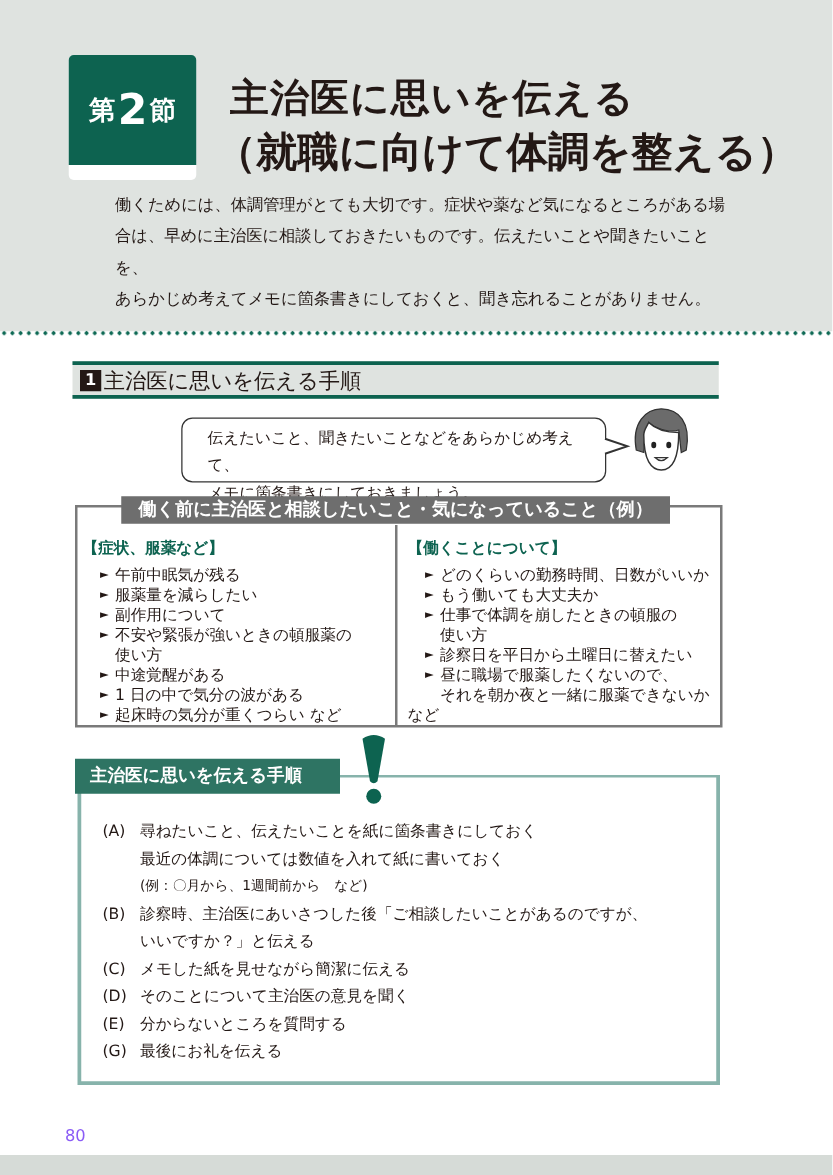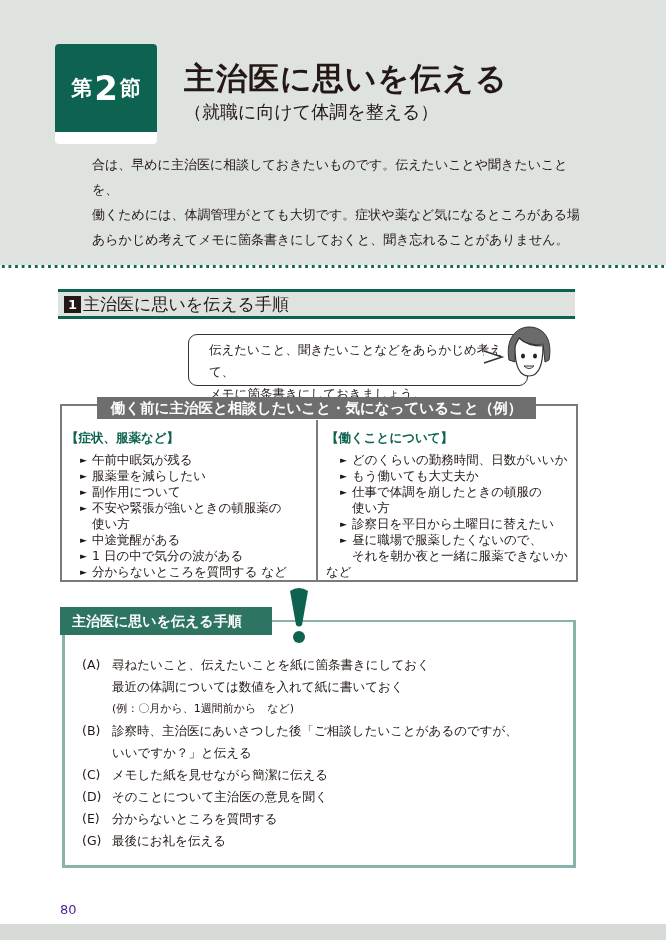--- a/index.html
+++ b/index.html
@@ -28,22 +28,22 @@
     display: flex; align-items: center; justify-content: center;
     color: #fff; font-weight: bold;
   }
   .badge-kanji { font-size: 21px; }
   .badge-num { font-size: 34px; margin: 0 2px; }
   .title-main {
     position: absolute; left: 176px; top: 58px;
     font-size: 31px; font-weight: bold; letter-spacing: 1px; color: #231815; margin-left: 8px;
   }
   .title-sub {
-    position: absolute; left: 184px; top: 100px;
-    font-size: 18px; font-weight: normal; color: #231815;
+    position: absolute; left: 172px; top: 100px;
+    font-size: 33px; font-weight: bold; color: #231815;
   }
   .intro {
     position: absolute; left: 92px; top: 152px; width: 500px;
     font-size: 13px; line-height: 25px;
   }
   .intro p { margin: 0; }
 
   .h1-bar {
     position: absolute; left: 58px; top: 289px; width: 517px; height: 30px;
     background: #dfe3e0;
@@ -53,21 +53,21 @@
   .h1-num {
     display: inline-block; width: 17px; height: 17px; background: #231815; color: #fff;
     font-size: 13px; font-weight: bold; text-align: center; line-height: 17px;
     margin-left: 6px; margin-right: 2px;
   }
   .h1-text { font-size: 17px; }
 
   .speech {
     position: absolute; left: 145px; top: 334px; width: 340px; height: 52px;
     border: 1.5px solid #333; border-radius: 9px; box-sizing: border-box;
-    padding: 4px 0 0 20px; font-size: 12.5px; line-height: 22px; background: #fff; margin-left: 43px;
+    padding: 4px 0 0 20px; font-size: 12.5px; line-height: 22px; background: #fff;
   }
   .speech-tail { position: absolute; left: 483px; top: 348px; }
   .avatar { position: absolute; left: 503px; top: 324px; width: 52px; height: 56px; }
 
   .consult-box {
     position: absolute; left: 60px; top: 404px; width: 518px; height: 178px;
     border: 2px solid #7a7a7a; box-sizing: border-box; background: #fff;
   }
   .consult-title {
     position: absolute; left: 97px; top: 397px; width: 439px; height: 22px;
@@ -102,21 +102,21 @@
   .exclaim { position: absolute; left: 287px; top: 587px; }
   .proc-list {
     position: absolute; left: 78px; top: 650px; font-size: 12.5px; line-height: 22px;
     margin: 4px; padding: 0; list-style: none;
   }
   .proc-list .lbl { display: inline-block; width: 30px; }
   .proc-list .indent { padding-left: 30px; }
   .proc-list .small { font-size: 11px; }
 
   .page-number {
-    position: absolute; left: 52px; top: 902px; font-size: 13px; color: #4c1d95; margin-left: 8px;
+    position: absolute; left: 52px; top: 902px; font-size: 13px; color: #8b5cf6;
   }
   .bottom-band {
     position: absolute; left: 0; top: 924px; width: 666px; height: 16px; background: #d6dbd7;
   }
 </style>
 </head>
 <body>
 
 <div class="top-band"></div>
 <div class="dotted-rule"></div>
@@ -126,22 +126,22 @@
     <span class="badge-kanji">第</span>
     <span class="badge-num">2</span>
     <span class="badge-kanji">節</span>
   </div>
 </div>
 
 <div class="title-main">主治医に思いを伝える</div>
 <div class="title-sub">（就職に向けて体調を整える）</div>
 
 <div class="intro">
+  <p>働くためには、体調管理がとても大切です。症状や薬など気になるところがある場</p>
   <p>合は、早めに主治医に相談しておきたいものです。伝えたいことや聞きたいことを、</p>
-  <p>働くためには、体調管理がとても大切です。症状や薬など気になるところがある場</p>
   <p>あらかじめ考えてメモに箇条書きにしておくと、聞き忘れることがありません。</p>
 </div>
 
 <div class="h1-bar">
   <span class="h1-num">1</span>
   <span class="h1-text">主治医に思いを伝える手順</span>
 </div>
 
 <div class="speech">
   <div>伝えたいこと、聞きたいことなどをあらかじめ考えて、</div>
@@ -164,21 +164,21 @@
 
 <div class="col-head" style="left:66px;top:430px;">【症状、服薬など】</div>
 <ul class="col-list" style="left:80px;top:452px;">
   <li><span class="bullet">►</span><span>午前中眠気が残る</span></li>
   <li><span class="bullet">►</span><span>服薬量を減らしたい</span></li>
   <li><span class="bullet">►</span><span>副作用について</span></li>
   <li><span class="bullet">►</span><span>不安や緊張が強いときの頓服薬の</span></li>
   <li class="cont"><span>使い方</span></li>
   <li><span class="bullet">►</span><span>中途覚醒がある</span></li>
   <li><span class="bullet">►</span><span>1 日の中で気分の波がある</span></li>
-  <li><span class="bullet">►</span><span>分からないところを質問する など</span></li>
+  <li><span class="bullet">►</span><span>起床時の気分が重くつらい など</span></li>
 </ul>
 
 <div class="col-head" style="left:326px;top:430px;font-family:Liberation Serif, serif;">【働くことについて】</div>
 <ul class="col-list" style="left:340px;top:452px;">
   <li><span class="bullet">►</span><span>どのくらいの勤務時間、日数がいいか</span></li>
   <li><span class="bullet">►</span><span>もう働いても大丈夫か</span></li>
   <li><span class="bullet">►</span><span>仕事で体調を崩したときの頓服の</span></li>
   <li class="cont"><span>使い方</span></li>
   <li><span class="bullet">►</span><span>診察日を平日から土曜日に替えたい</span></li>
   <li><span class="bullet">►</span><span>昼に職場で服薬したくないので、</span></li>

